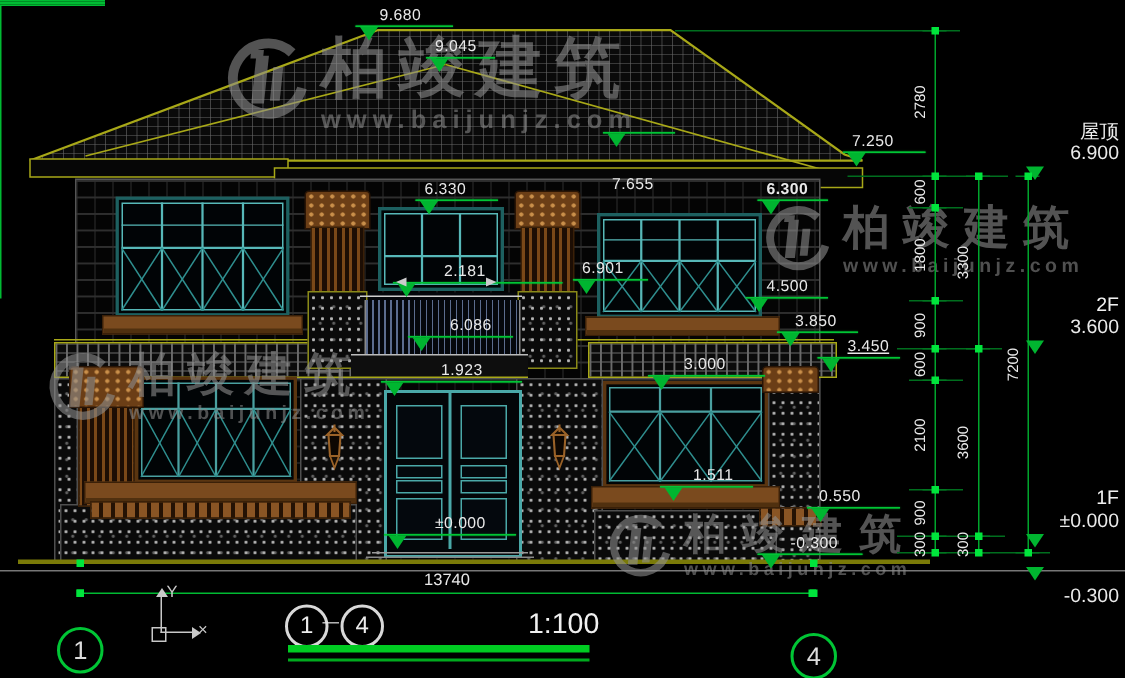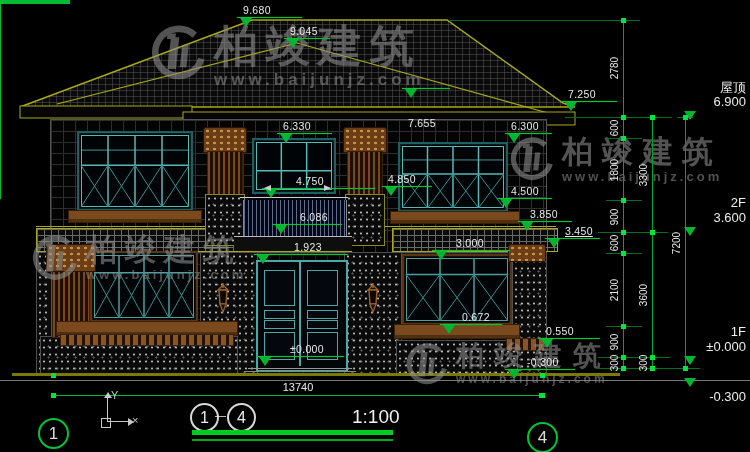--- a/index.html
+++ b/index.html
@@ -252,21 +252,21 @@
       <span>4</span>
     </div>
   <div class="abs" style="left:352px;top:406px;font-size:19px;color:#f0f0f0;z-index:42;">1:100</div>
   <div class="abs" style="left:192px;top:430px;width:201px;height:5px;background:#00cc22;z-index:42;"></div>
   <div class="abs" style="left:192px;top:439px;width:201px;height:2px;background:#00aa1e;z-index:42;"></div>
 
   <div id="dyn"></div>
 
 <div class="em" style="left: 237px; top: 17px;">
       <div class="em-line" style="width: 65px;"></div>
-      <span class="em-text" style="left: 6px;">9.680</span>
+      <span class="em-text" style="left: 16px;">9.680</span>
       <div class="em-tri" style="left: 3px;"></div>
     </div>
     <div class="em" style="left: 284px; top: 38px;">
       <div class="em-line" style="width: 46px;"></div>
       <span class="em-text" style="left: 6px;">9.045</span>
       <div class="em-tri" style="left: 3px;"></div>
     </div>
     <div class="em" style="left: 402px; top: 88px;">
       <div class="em-line" style="width: 48px;"></div>
       <span class="em-text" style="left: 6px; margin-top: 42px;">7.655</span>
@@ -277,31 +277,31 @@
       <span class="em-text" style="left: 6px;">7.250</span>
       <div class="em-tri" style="left: 3px;"></div>
     </div>
     <div class="em" style="left: 277px; top: 133px;">
       <div class="em-line" style="width: 55px;"></div>
       <span class="em-text" style="left: 6px;">6.330</span>
       <div class="em-tri" style="left: 3px;"></div>
     </div>
     <div class="em" style="left: 505px; top: 133px;">
       <div class="em-line" style="width: 47px;"></div>
-      <span class="em-text" style="left: 6px;">6.300</span>
+      <span class="em-text" style="left: 6px; font-weight: bold;">6.300</span>
       <div class="em-tri" style="left: 3px;"></div>
     </div>
     <div class="em" style="left: 382px; top: 186px;">
       <div class="em-line" style="width: 50px;"></div>
-      <span class="em-text" style="left: 6px;">4.850</span>
+      <span class="em-text" style="left: 6px;">6.901</span>
       <div class="em-tri" style="left: 3px;"></div>
     </div>
     <div class="em" style="left: 262px; top: 188px;">
       <div class="em-line" style="width: 113px;"></div>
-      <span class="em-text" style="left: 34px;">4.750</span>
+      <span class="em-text" style="left: 34px;">2.181</span>
       <div class="em-tri" style="left: 3px;"></div>
       <div class="em-arrow" style="left: 2px; border-right: 7px solid rgb(204, 204, 204); top: -3px;"></div>
       <div class="em-arrow" style="left: 62px; border-left: 7px solid rgb(204, 204, 204); top: -3px;"></div>
     </div>
     <div class="em" style="left: 497px; top: 198px;">
       <div class="em-line" style="width: 55px;"></div>
       <span class="em-text" style="left: 14px;">4.500</span>
       <div class="em-tri" style="left: 3px;"></div>
     </div>
     <div class="em" style="left: 518px; top: 221px;">
@@ -324,21 +324,21 @@
       <span class="em-text" style="left: 40px;">1.923</span>
       <div class="em-tri" style="left: 3px;"></div>
     </div>
     <div class="em" style="left: 432px; top: 250px;">
       <div class="em-line" style="width: 78px;"></div>
       <span class="em-text" style="left: 24px;">3.000</span>
       <div class="em-tri" style="left: 3px;"></div>
     </div>
     <div class="em" style="left: 440px; top: 324px;">
       <div class="em-line" style="width: 62px;"></div>
-      <span class="em-text" style="left: 22px;">0.672</span>
+      <span class="em-text" style="left: 22px;">1.511</span>
       <div class="em-tri" style="left: 3px;"></div>
     </div>
     <div class="em" style="left: 538px; top: 338px;">
       <div class="em-line" style="width: 62px;"></div>
       <span class="em-text" style="left: 8px;">0.550</span>
       <div class="em-tri" style="left: 3px;"></div>
     </div>
     <div class="em" style="left: 256px; top: 356px;">
       <div class="em-line" style="width: 88px;"></div>
       <span class="em-text" style="left: 34px;">±0.000</span>

